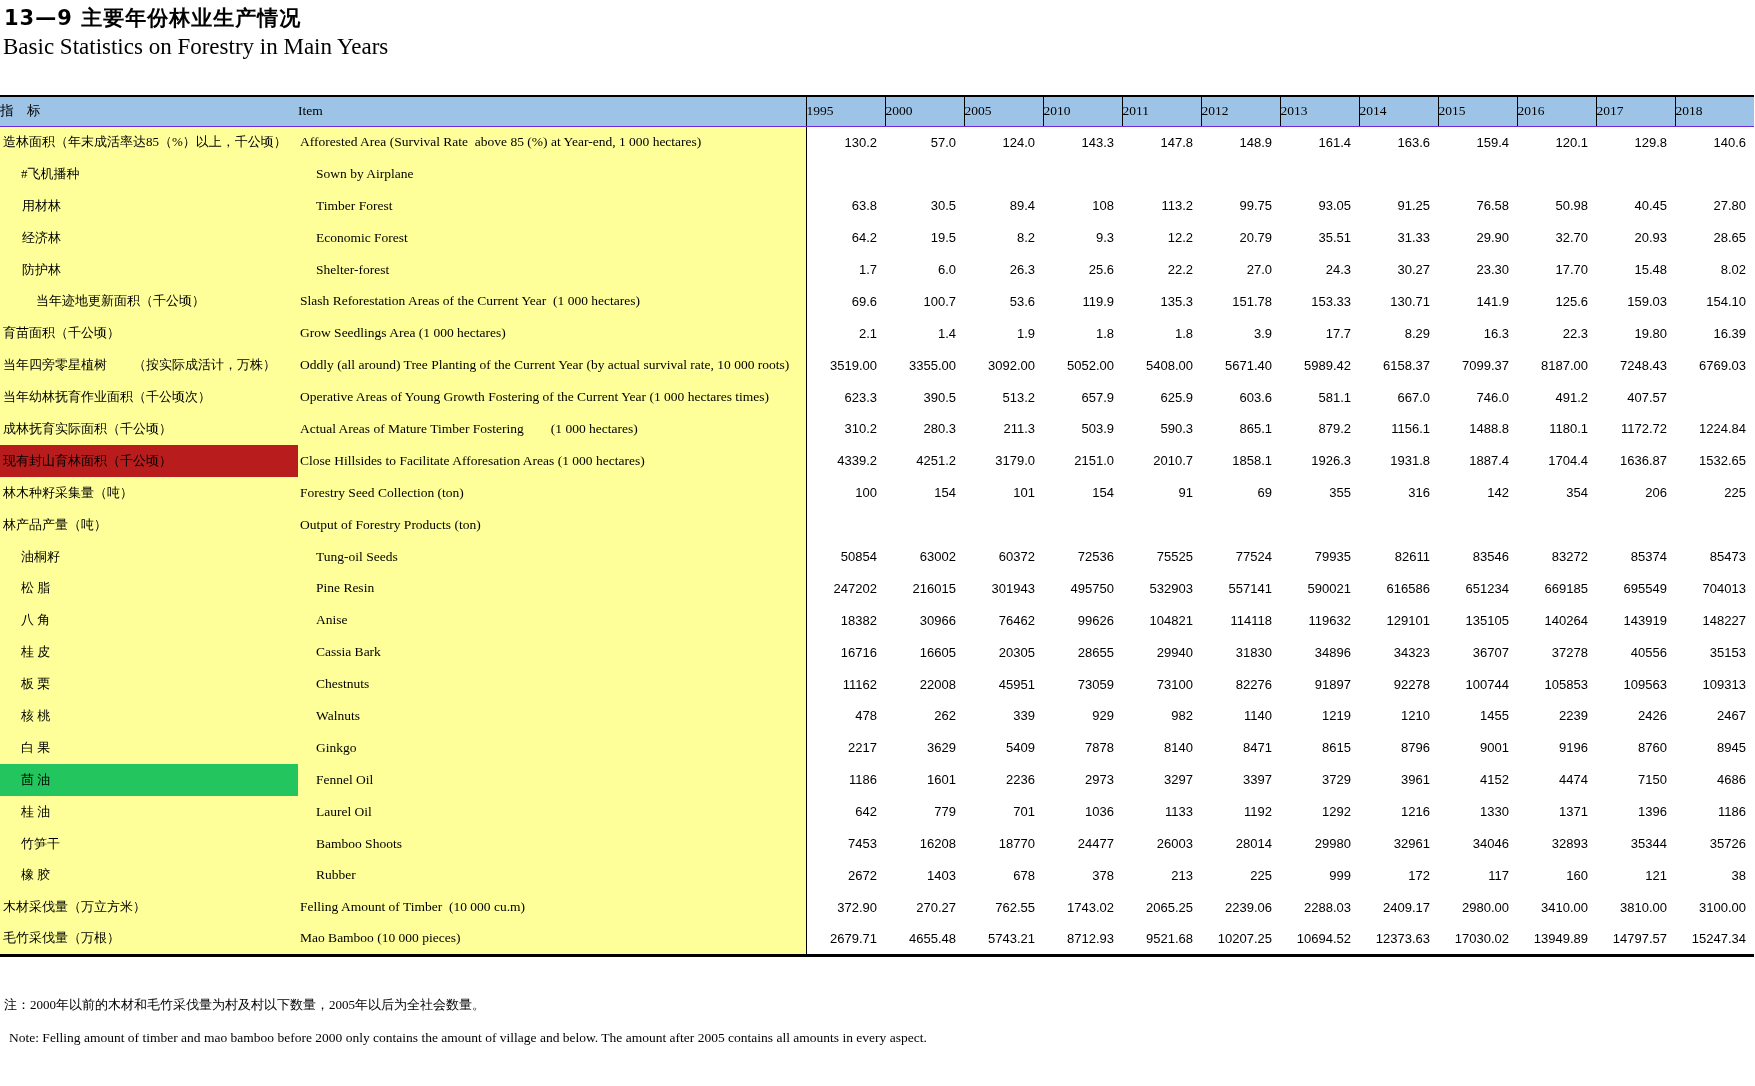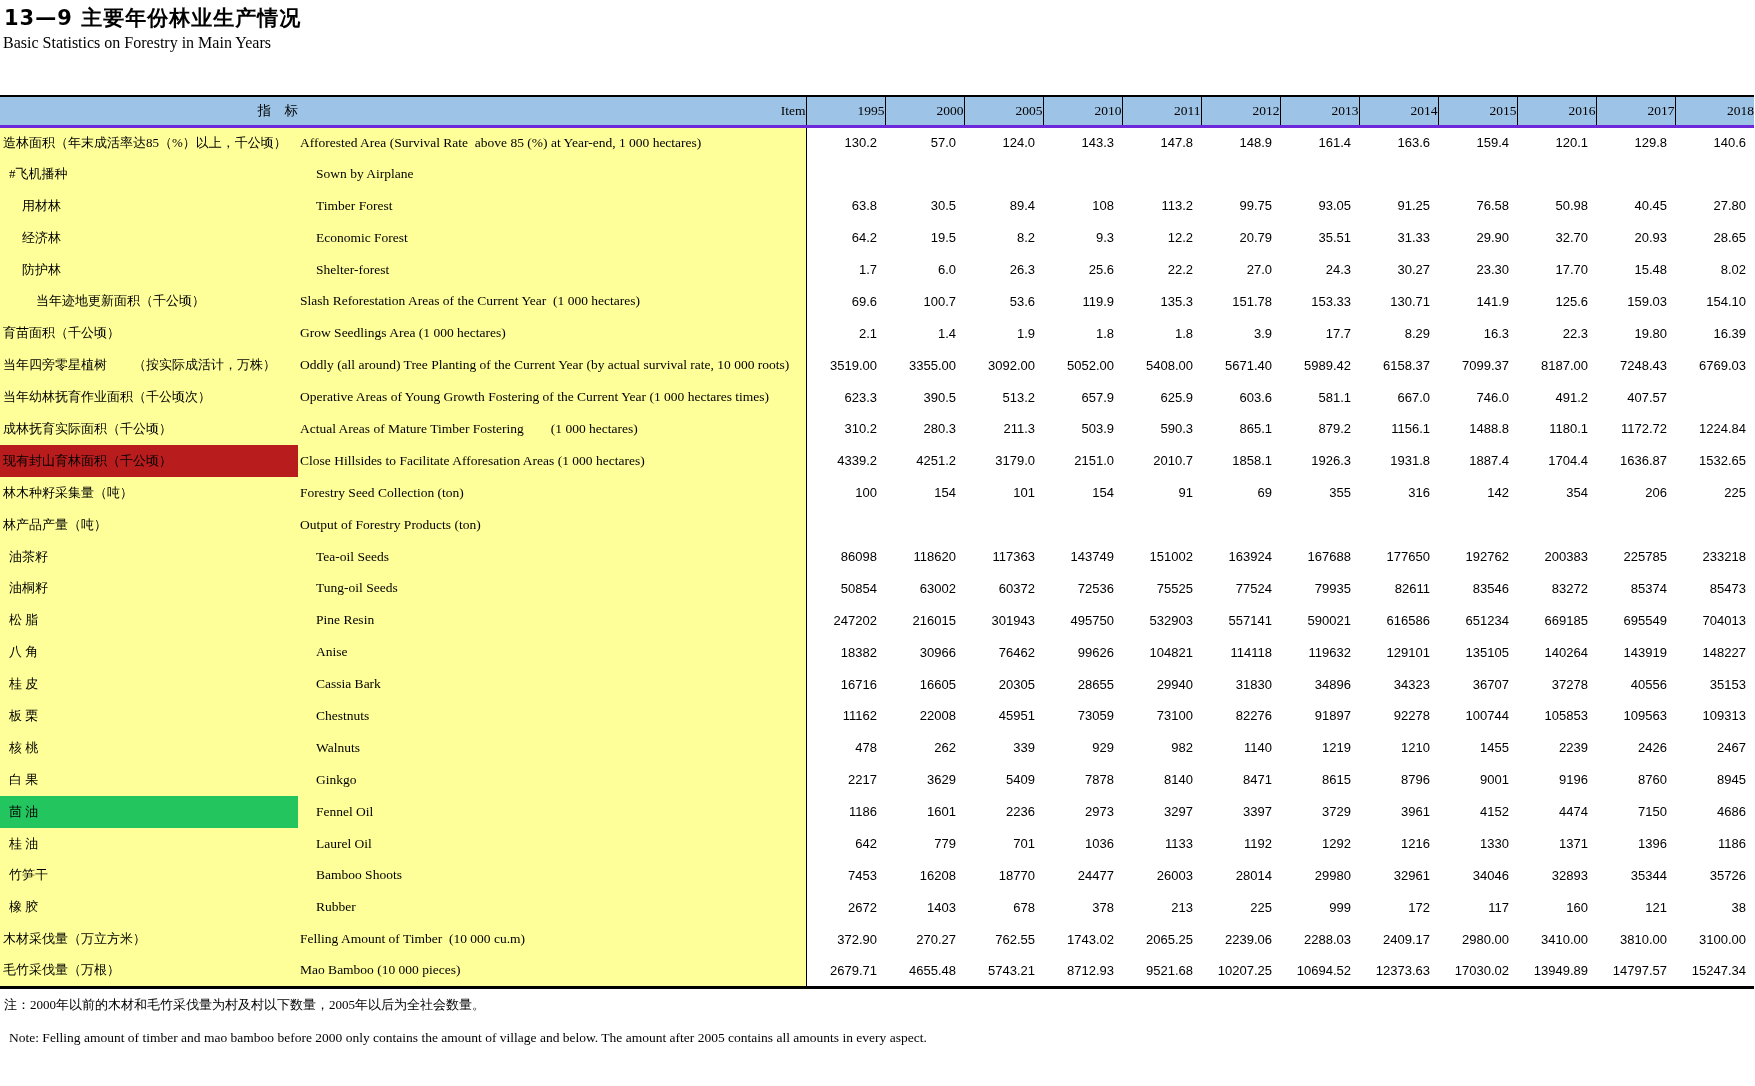--- a/index.html
+++ b/index.html
@@ -8,50 +8,50 @@
     background:#ffffff;color:#000;
     font-family:"Liberation Sans",sans-serif;
   }
   .title-zh{
     position:absolute;left:4px;top:4px;
     font-size:21px;font-weight:bold;letter-spacing:1px;
     font-family:"DejaVu Sans","Liberation Sans",sans-serif;
   }
   .title-en{
     position:absolute;left:3px;top:34px;
-    font-size:16px;font-family:"Liberation Serif",serif;
+    font-size:23px;font-family:"Liberation Serif",serif;
   }
   table.main{
     position:absolute;left:0;top:95px;
     width:1754px;table-layout:fixed;border-collapse:collapse;
     border-top:2px solid #000;border-bottom:3px solid #000;
   }
   thead tr{height:30px;}
   thead th{
-    font-weight:normal;text-align:right;vertical-align:middle;
+    font-weight:normal;text-align:left;vertical-align:middle;
     font-family:"Liberation Serif",serif;font-size:13.5px;
-    border-bottom:3px solid #6d28d9;padding:0;
+    border-bottom:1px solid #6d28d9;padding:0;
   }
   th.year-th{border-left:1px solid #000;}
   tbody tr{height:31.9px;}
   tbody td{padding:0;vertical-align:middle;overflow:hidden;}
   td.zh,td.en{white-space:pre;}
   td.zh{
     font-family:"Liberation Serif","DejaVu Sans",serif;font-size:13px;
   }
   td.en{
     font-family:"Liberation Serif",serif;font-size:13.5px;
   }
   td.v{
     text-align:right;padding-right:8px;
     font-family:"Liberation Sans",sans-serif;font-size:13px;
   }
   td.v.first-v{border-left:1px solid #000;}
   .zh.ind0{padding-left:3px;}
-  .zh.ind1{padding-left:9px;}
+  .zh.ind1{padding-left:21px;}
   .zh.ind2{padding-left:22px;}
   .en.ind0{padding-left:2px;}
   .en.ind1,.en.ind2{padding-left:18px;}
   .note-zh{
     position:absolute;left:4px;top:996px;
     font-size:13px;font-family:"Liberation Serif","DejaVu Sans",serif;
   }
   .note-en{
     position:absolute;left:9px;top:1030px;
     font-size:13.5px;font-family:"Liberation Serif",serif;
@@ -301,36 +301,20 @@
         <td class="v"></td>
         <td class="v"></td>
         <td class="v"></td>
         <td class="v"></td>
         <td class="v"></td>
         <td class="v"></td>
         <td class="v"></td>
         <td class="v"></td>
       </tr>
       <tr>
-        <td class="zh ind1" style="background: rgb(255, 255, 153);">油茶籽</td>
-        <td class="en ind1" style="background: rgb(255, 255, 153);">Tea-oil Seeds</td>
-        <td class="v first-v">86098</td>
-        <td class="v">118620</td>
-        <td class="v">117363</td>
-        <td class="v">143749</td>
-        <td class="v">151002</td>
-        <td class="v">163924</td>
-        <td class="v">167688</td>
-        <td class="v">177650</td>
-        <td class="v">192762</td>
-        <td class="v">200383</td>
-        <td class="v">225785</td>
-        <td class="v">233218</td>
-      </tr>
-      <tr>
         <td class="zh ind1" style="background: rgb(255, 255, 153);">油桐籽</td>
         <td class="en ind1" style="background: rgb(255, 255, 153);">Tung-oil Seeds</td>
         <td class="v first-v">50854</td>
         <td class="v">63002</td>
         <td class="v">60372</td>
         <td class="v">72536</td>
         <td class="v">75525</td>
         <td class="v">77524</td>
         <td class="v">79935</td>
         <td class="v">82611</td>

